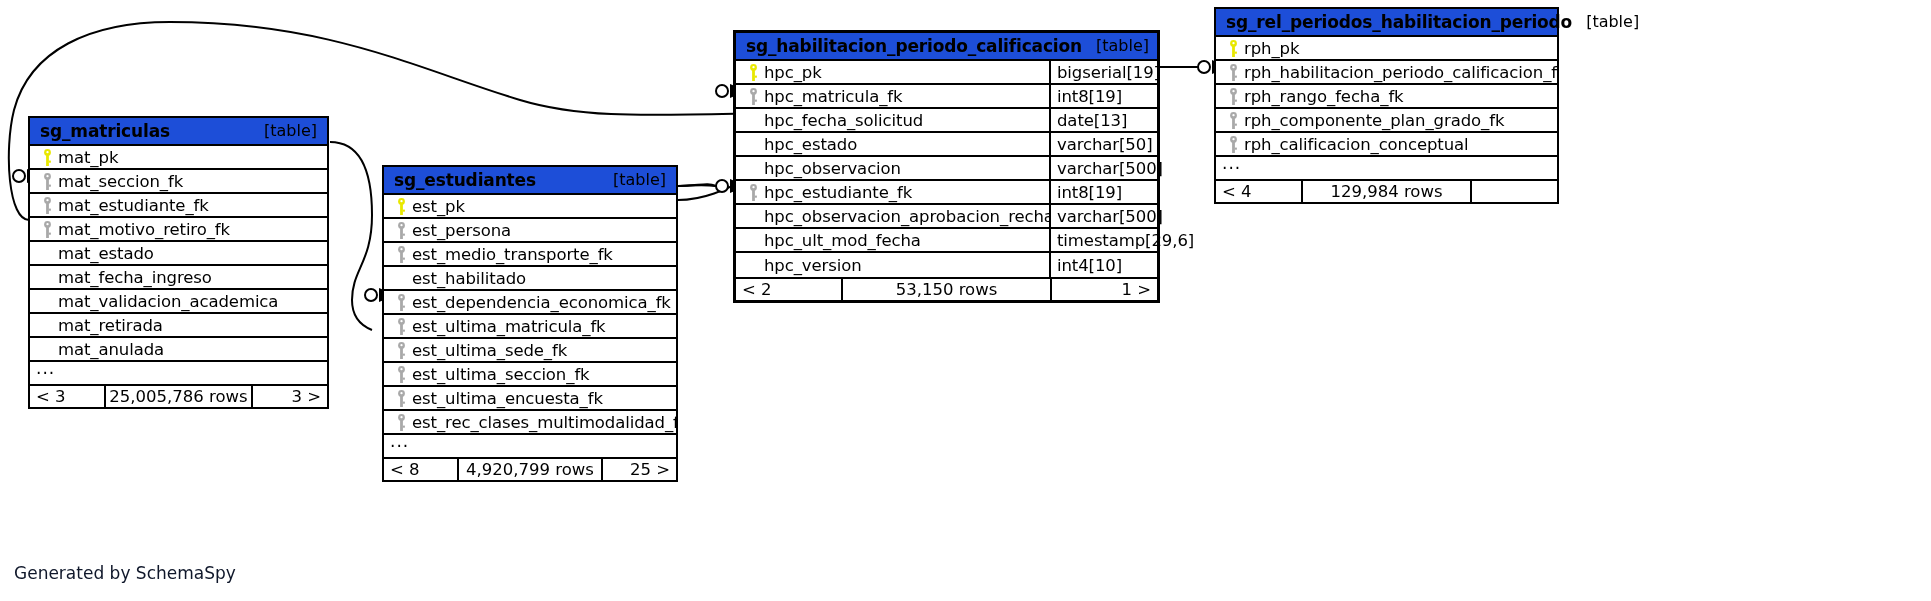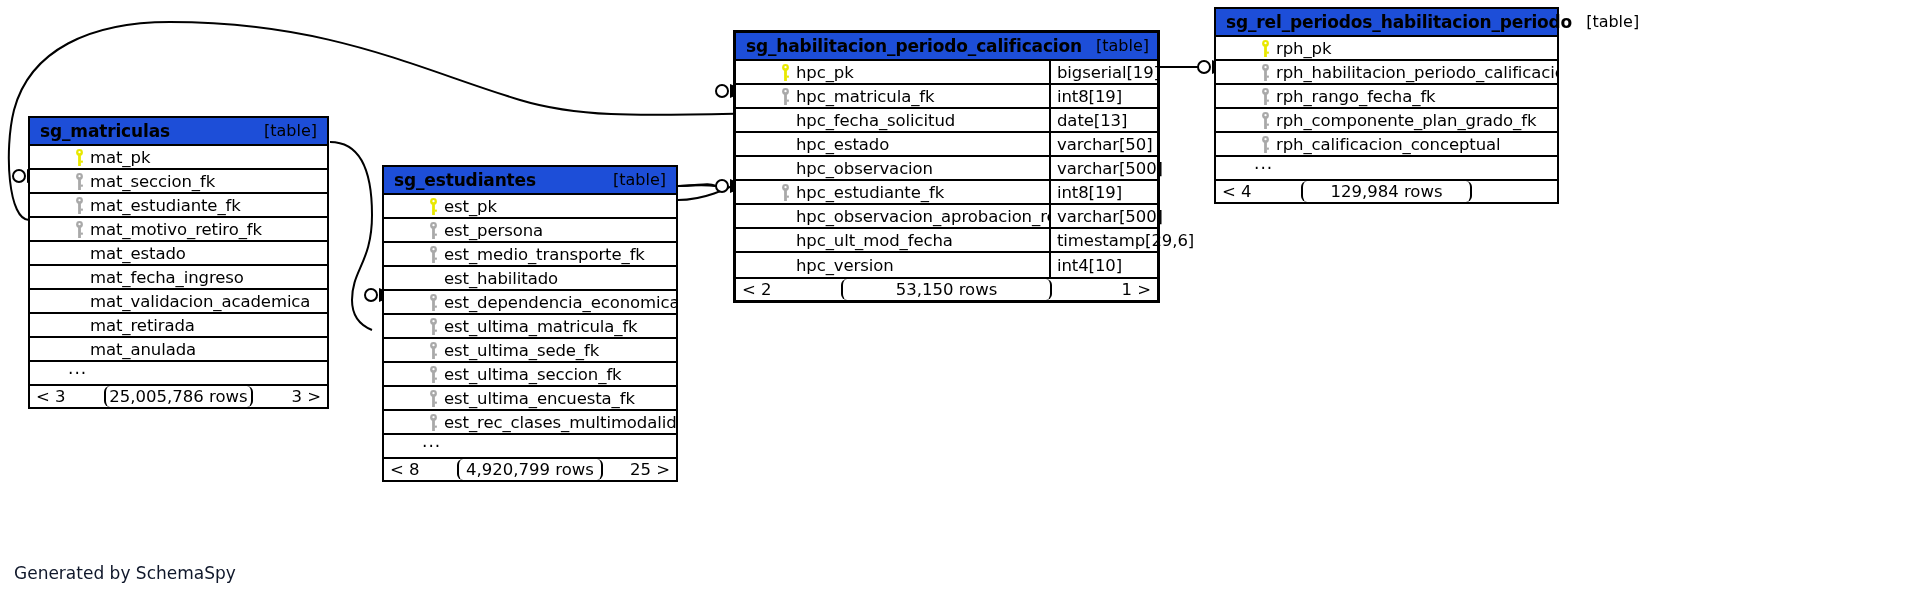--- a/index.html
+++ b/index.html
@@ -73,21 +73,20 @@
     border-bottom: none;
   }
   .row .col-name {
     display: flex;
     align-items: center;
     flex: 1 1 auto;
     padding-left: 8px;
     box-sizing: border-box;
     white-space: nowrap;
     overflow: hidden;
-    margin-left: 32px;
   }
   .row .col-type {
     display: flex;
     align-items: center;
     flex: 0 0 auto;
     border-left: 2px solid #000000;
     padding-left: 6px;
     box-sizing: border-box;
     white-space: nowrap;
   }
@@ -130,21 +129,20 @@
     box-sizing: border-box;
   }
   .footer .fcell.left {
     justify-content: flex-start;
     padding-left: 6px;
   }
   .footer .fcell.mid {
     justify-content: center;
     border-left: 2px solid #000000;
     border-right: 2px solid #000000;
-    border-radius: 6px;
   }
   .footer .fcell.right {
     justify-content: flex-end;
     padding-right: 6px;
   }
   .credit {
     position: absolute;
     font-size: 17px;
     color: #0f172a;
     white-space: nowrap;

